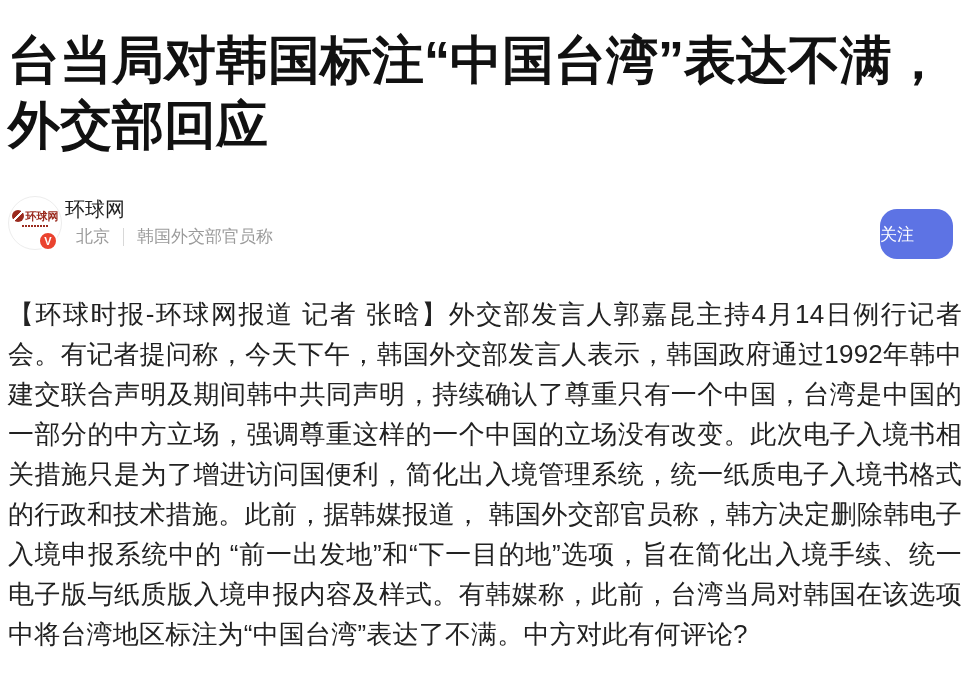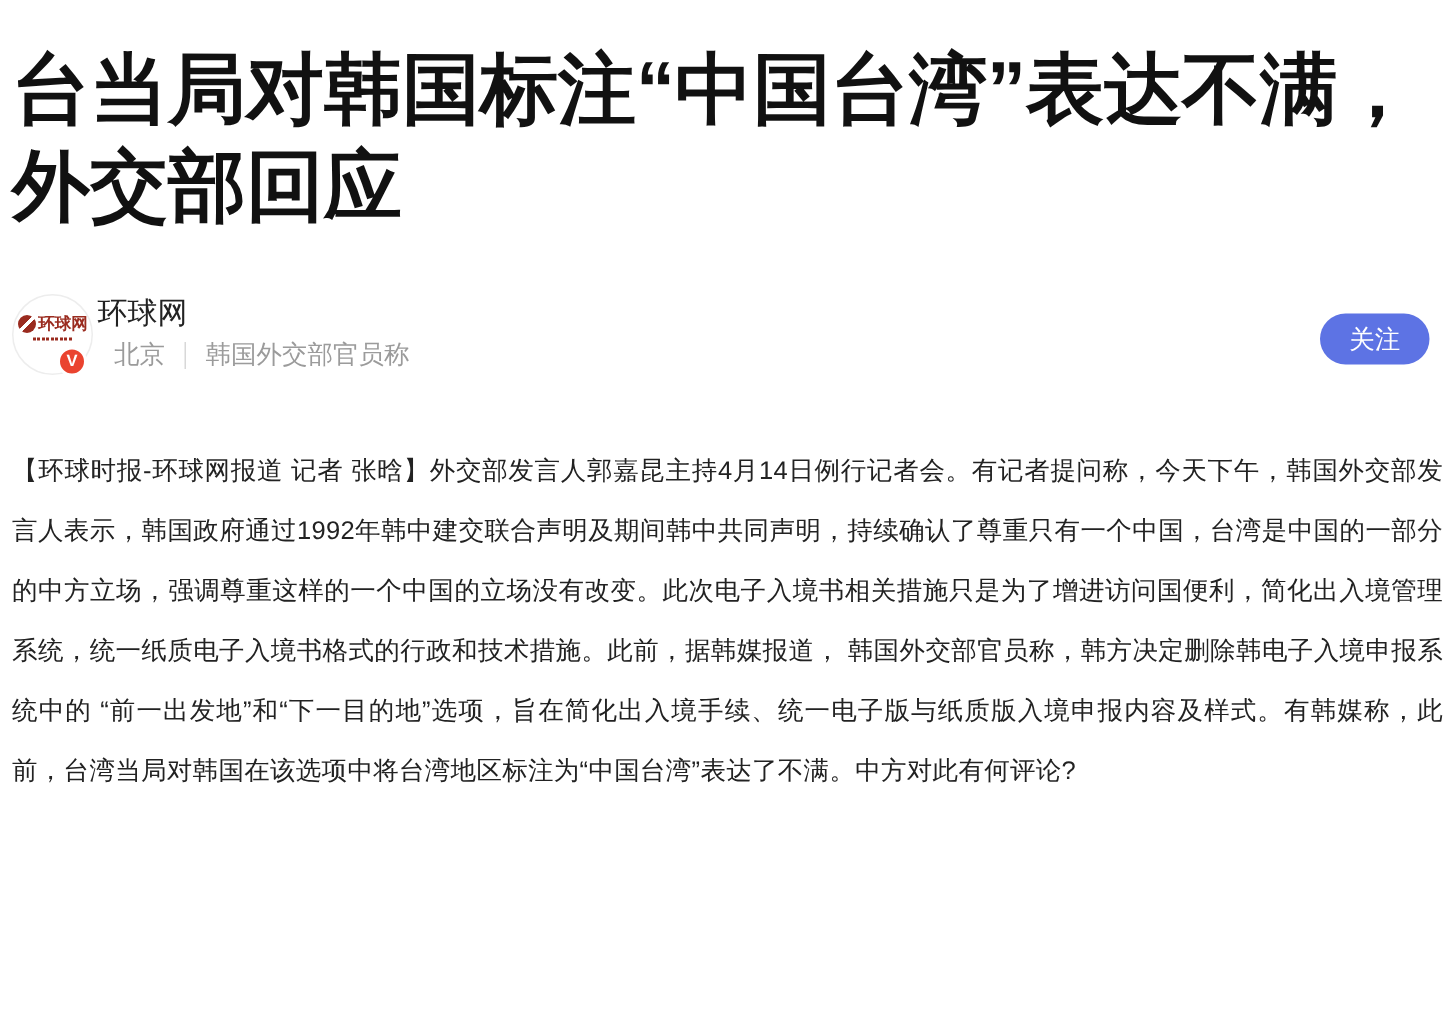--- a/index.html
+++ b/index.html
@@ -100,34 +100,34 @@
   .meta-location { margin-left: 11px; text-align: center; }
   .meta-divider {
     display: inline-block;
     width: 1px; height: 18px;
     background: #d8d8d8;
     margin: 0 13px;
   }
   .follow-btn {
     position: absolute;
     right: 9px; top: 13px;
-    width: 73px; height: 34px;
+    width: 73px; height: 50px;
     border: none;
     border-radius: 17px;
     background: var(--follow-blue, #5d73e4);
     color: #ffffff;
     font-size: 17px;
     font-family: inherit;
     cursor: pointer;
-    text-align: center;
+    text-align: left;
     padding: 0;
   }
   .body-text {
     margin-top: 44px;
-    font-size: 17px;
+    font-size: 26px;
     line-height: 40px;
     color: #222222;
     text-align: justify;
     letter-spacing: 0.2px;
   }
 </style>
 </head>
 <body>
 
 <div class="page">

